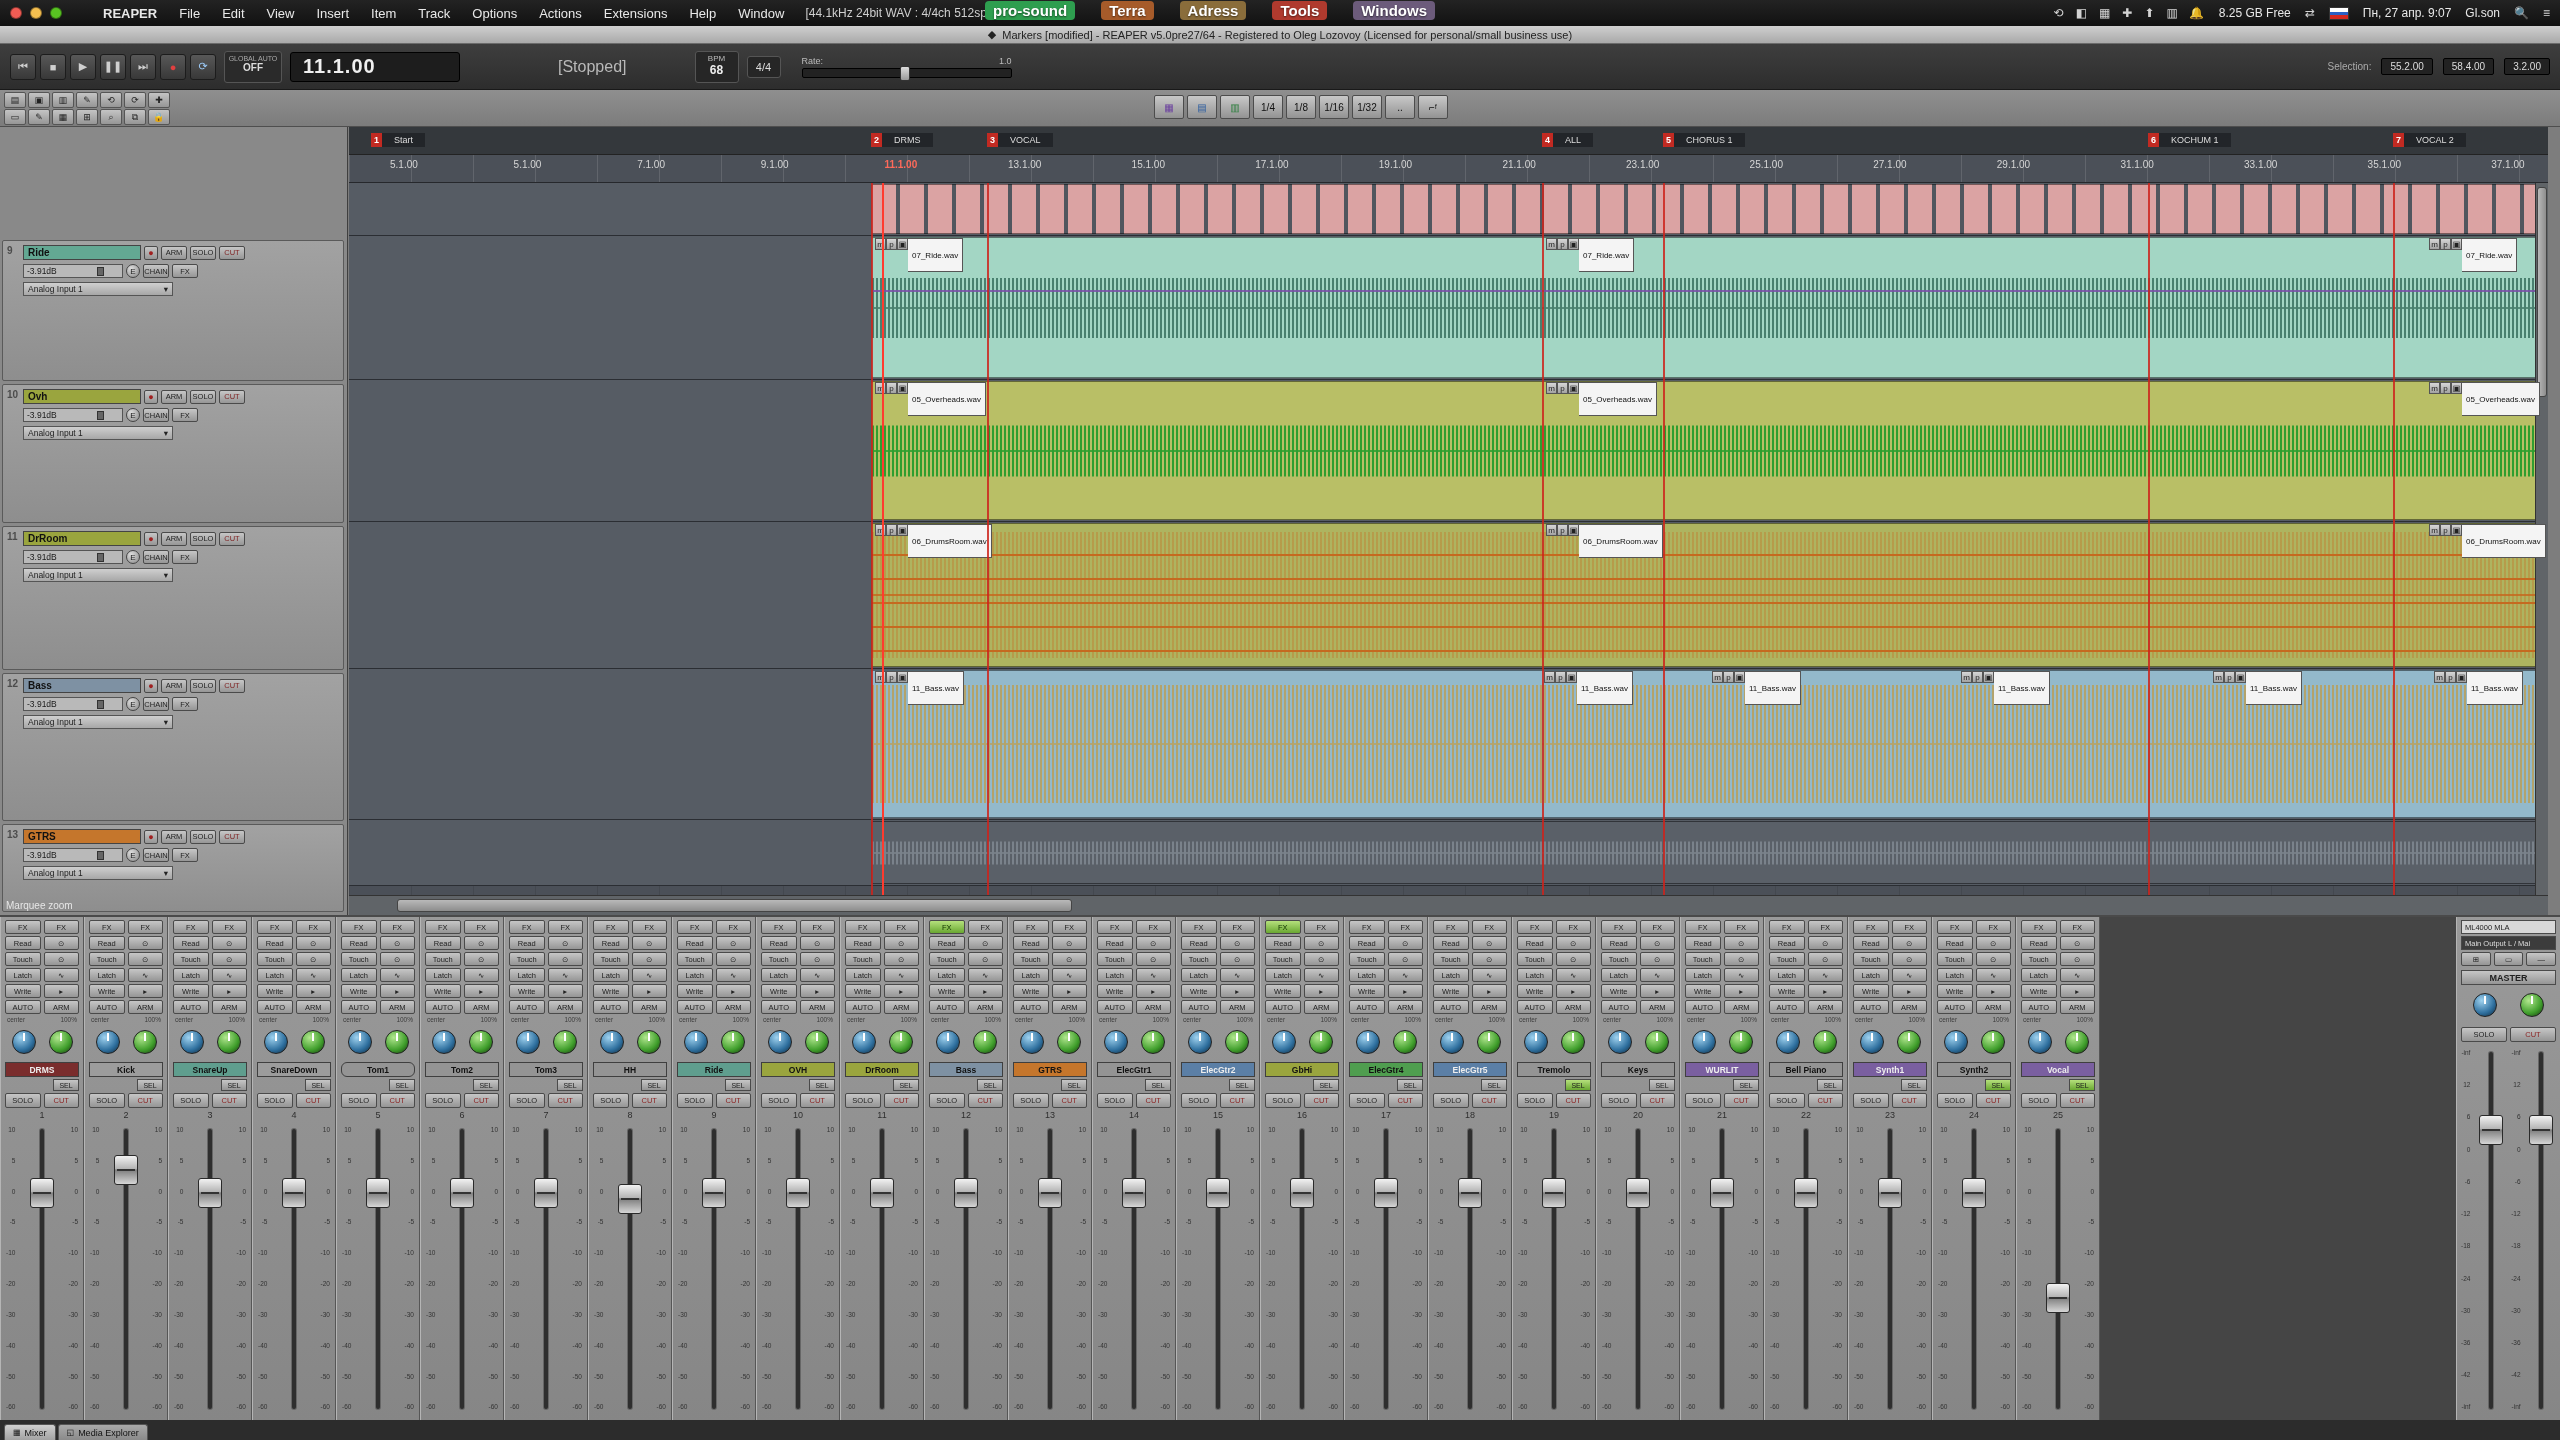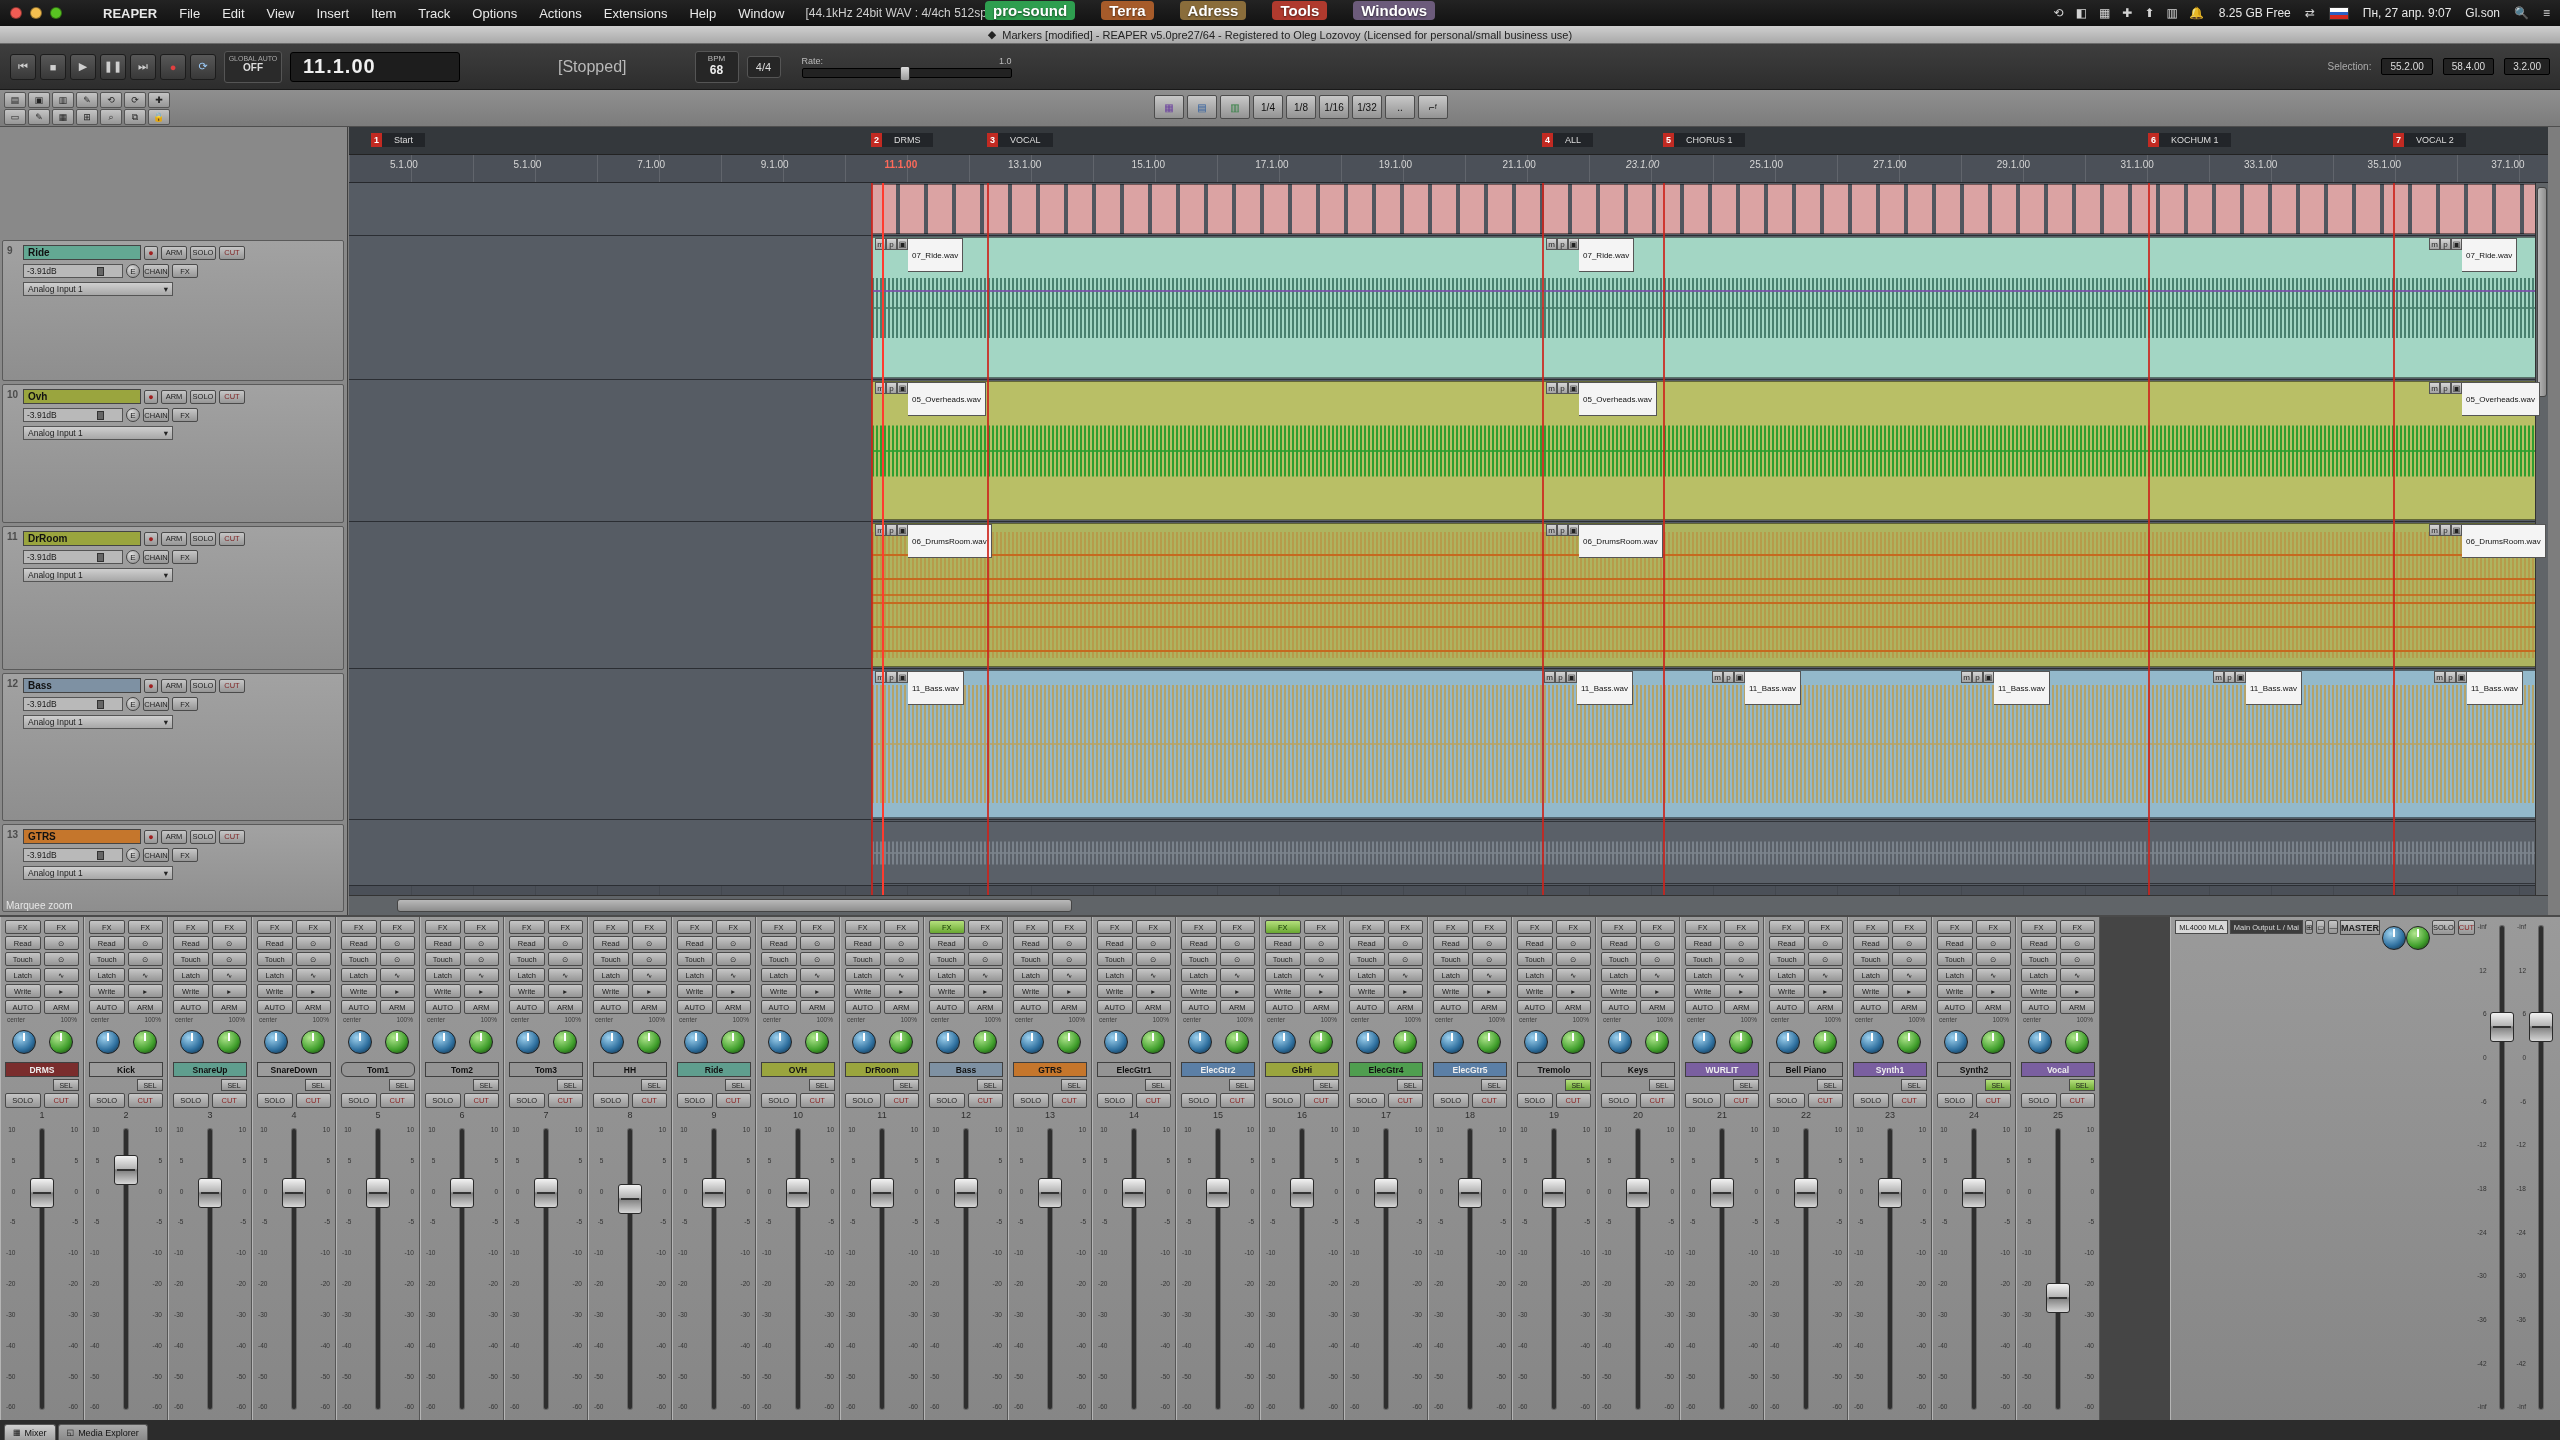--- a/index.html
+++ b/index.html
@@ -112,21 +112,21 @@
 .scbtn.cut{color:#8a1f1f}
 .chnum{text-align:center;font-size:9px;color:#2e2e2e;height:13px}
 .fader{position:relative;flex:1;display:flex;justify-content:space-between;padding:4px 1px 6px}
 .fscale{display:flex;flex-direction:column;justify-content:space-between;font-size:6.5px;color:#333;text-align:right;line-height:1}
 .fslot{position:relative;width:30px}
 .fslot::before{content:"";position:absolute;left:50%;top:2px;bottom:2px;width:4px;margin-left:-2px;background:#2e2e2e;border-radius:2px;box-shadow:0 0 0 1px #666}
 .fcap{position:absolute;left:50%;transform:translateX(-50%);width:24px;height:30px;background:linear-gradient(#f2f2f2,#b5b5b5 45%,#7f7f7f 50%,#d6d6d6);border:1px solid #2a2a2a;border-radius:3px}
 .fcap::after{content:"";position:absolute;left:2px;right:2px;top:50%;height:2px;margin-top:-1px;background:#333}
 .mixgap{flex:1;background:#454545}
 
-.masterpan{flex:0 0 104px;background:linear-gradient(#9a9a9a,#868686);border-left:1px solid #b5b5b5;padding:3px 4px;display:flex;gap:2px}
+.masterpan{flex:0 0 104px;background:linear-gradient(#9a9a9a,#868686);border-left:1px solid #b5b5b5;padding:3px 4px;display:flex;flex-direction:column;gap:2px}
 .mchip{height:14px;border:1px solid #4a4a4a;font-size:7.5px;display:flex;align-items:center;padding:0 3px;white-space:nowrap;overflow:hidden}
 .mchip.light{background:#d8d8d8;color:#222}
 .mchip.dark{background:#3c3c3c;color:#ddd}
 .masterlbl{height:15px;background:linear-gradient(#c6c6c6,#959595);border:1px solid #4a4a4a;font-size:9px;font-weight:bold;display:flex;align-items:center;justify-content:center;color:#222}
 .mfader{position:relative;flex:1;display:flex;justify-content:space-between;padding:4px 0 6px}
 
 
 .bottombar{position:absolute;top:1420px;left:0;width:2560px;height:20px;background:#2c2c2c;display:flex;align-items:flex-end;gap:2px;padding:0 4px}
 .btab{height:16px;background:linear-gradient(#cfcfcf,#a2a2a2);border:1px solid #555;border-bottom:none;border-radius:3px 3px 0 0;font-size:9px;display:flex;align-items:center;gap:4px;padding:0 8px;color:#111}
 .btab .bic{font-size:8px}
@@ -394,21 +394,21 @@
           <span class="rtime" style="left: 39px;">5.1.00</span>
           <span class="rtime" style="left: 162.6px;">5.1.00</span>
           <span class="rtime" style="left: 286.2px;">7.1.00</span>
           <span class="rtime" style="left: 409.8px;">9.1.00</span>
           <span class="rtime cur" style="left: 533.4px;">11.1.00</span>
           <span class="rtime" style="left: 657px;">13.1.00</span>
           <span class="rtime" style="left: 780.6px;">15.1.00</span>
           <span class="rtime" style="left: 904.2px;">17.1.00</span>
           <span class="rtime" style="left: 1027.8px;">19.1.00</span>
           <span class="rtime" style="left: 1151.4px;">21.1.00</span>
-          <span class="rtime" style="left: 1275px; font-style: italic;">23.1.00</span>
+          <span class="rtime" style="left: 1275px;">23.1.00</span>
           <span class="rtime" style="left: 1398.6px;">25.1.00</span>
           <span class="rtime" style="left: 1522.2px;">27.1.00</span>
           <span class="rtime" style="left: 1645.8px;">29.1.00</span>
           <span class="rtime" style="left: 1769.4px;">31.1.00</span>
           <span class="rtime" style="left: 1893px;">33.1.00</span>
           <span class="rtime" style="left: 2016.6px;">35.1.00</span>
           <span class="rtime" style="left: 2140.2px;">37.1.00</span>
         </div>
       <div class="lanes">
           <div class="lane" style="height: 53px;">

